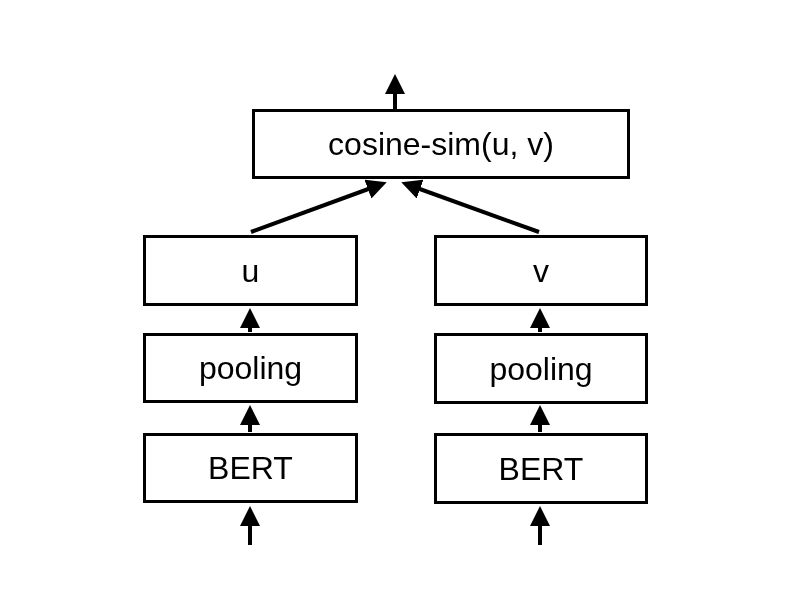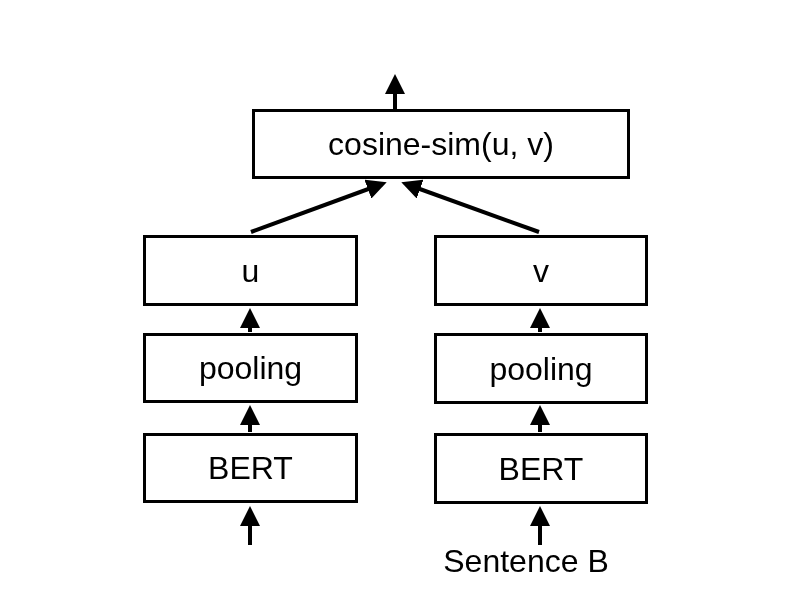--- a/index.html
+++ b/index.html
@@ -105,15 +105,14 @@
 
   <div class="box box-bert-l">
     <span>BERT</span>
   </div>
 
   <div class="box box-bert-r">
     <span>BERT</span>
   </div>
 
 
-  <div class="free-label label-sentence-b">Sentence B</div>
 
 </div>
 
 </body></html>

